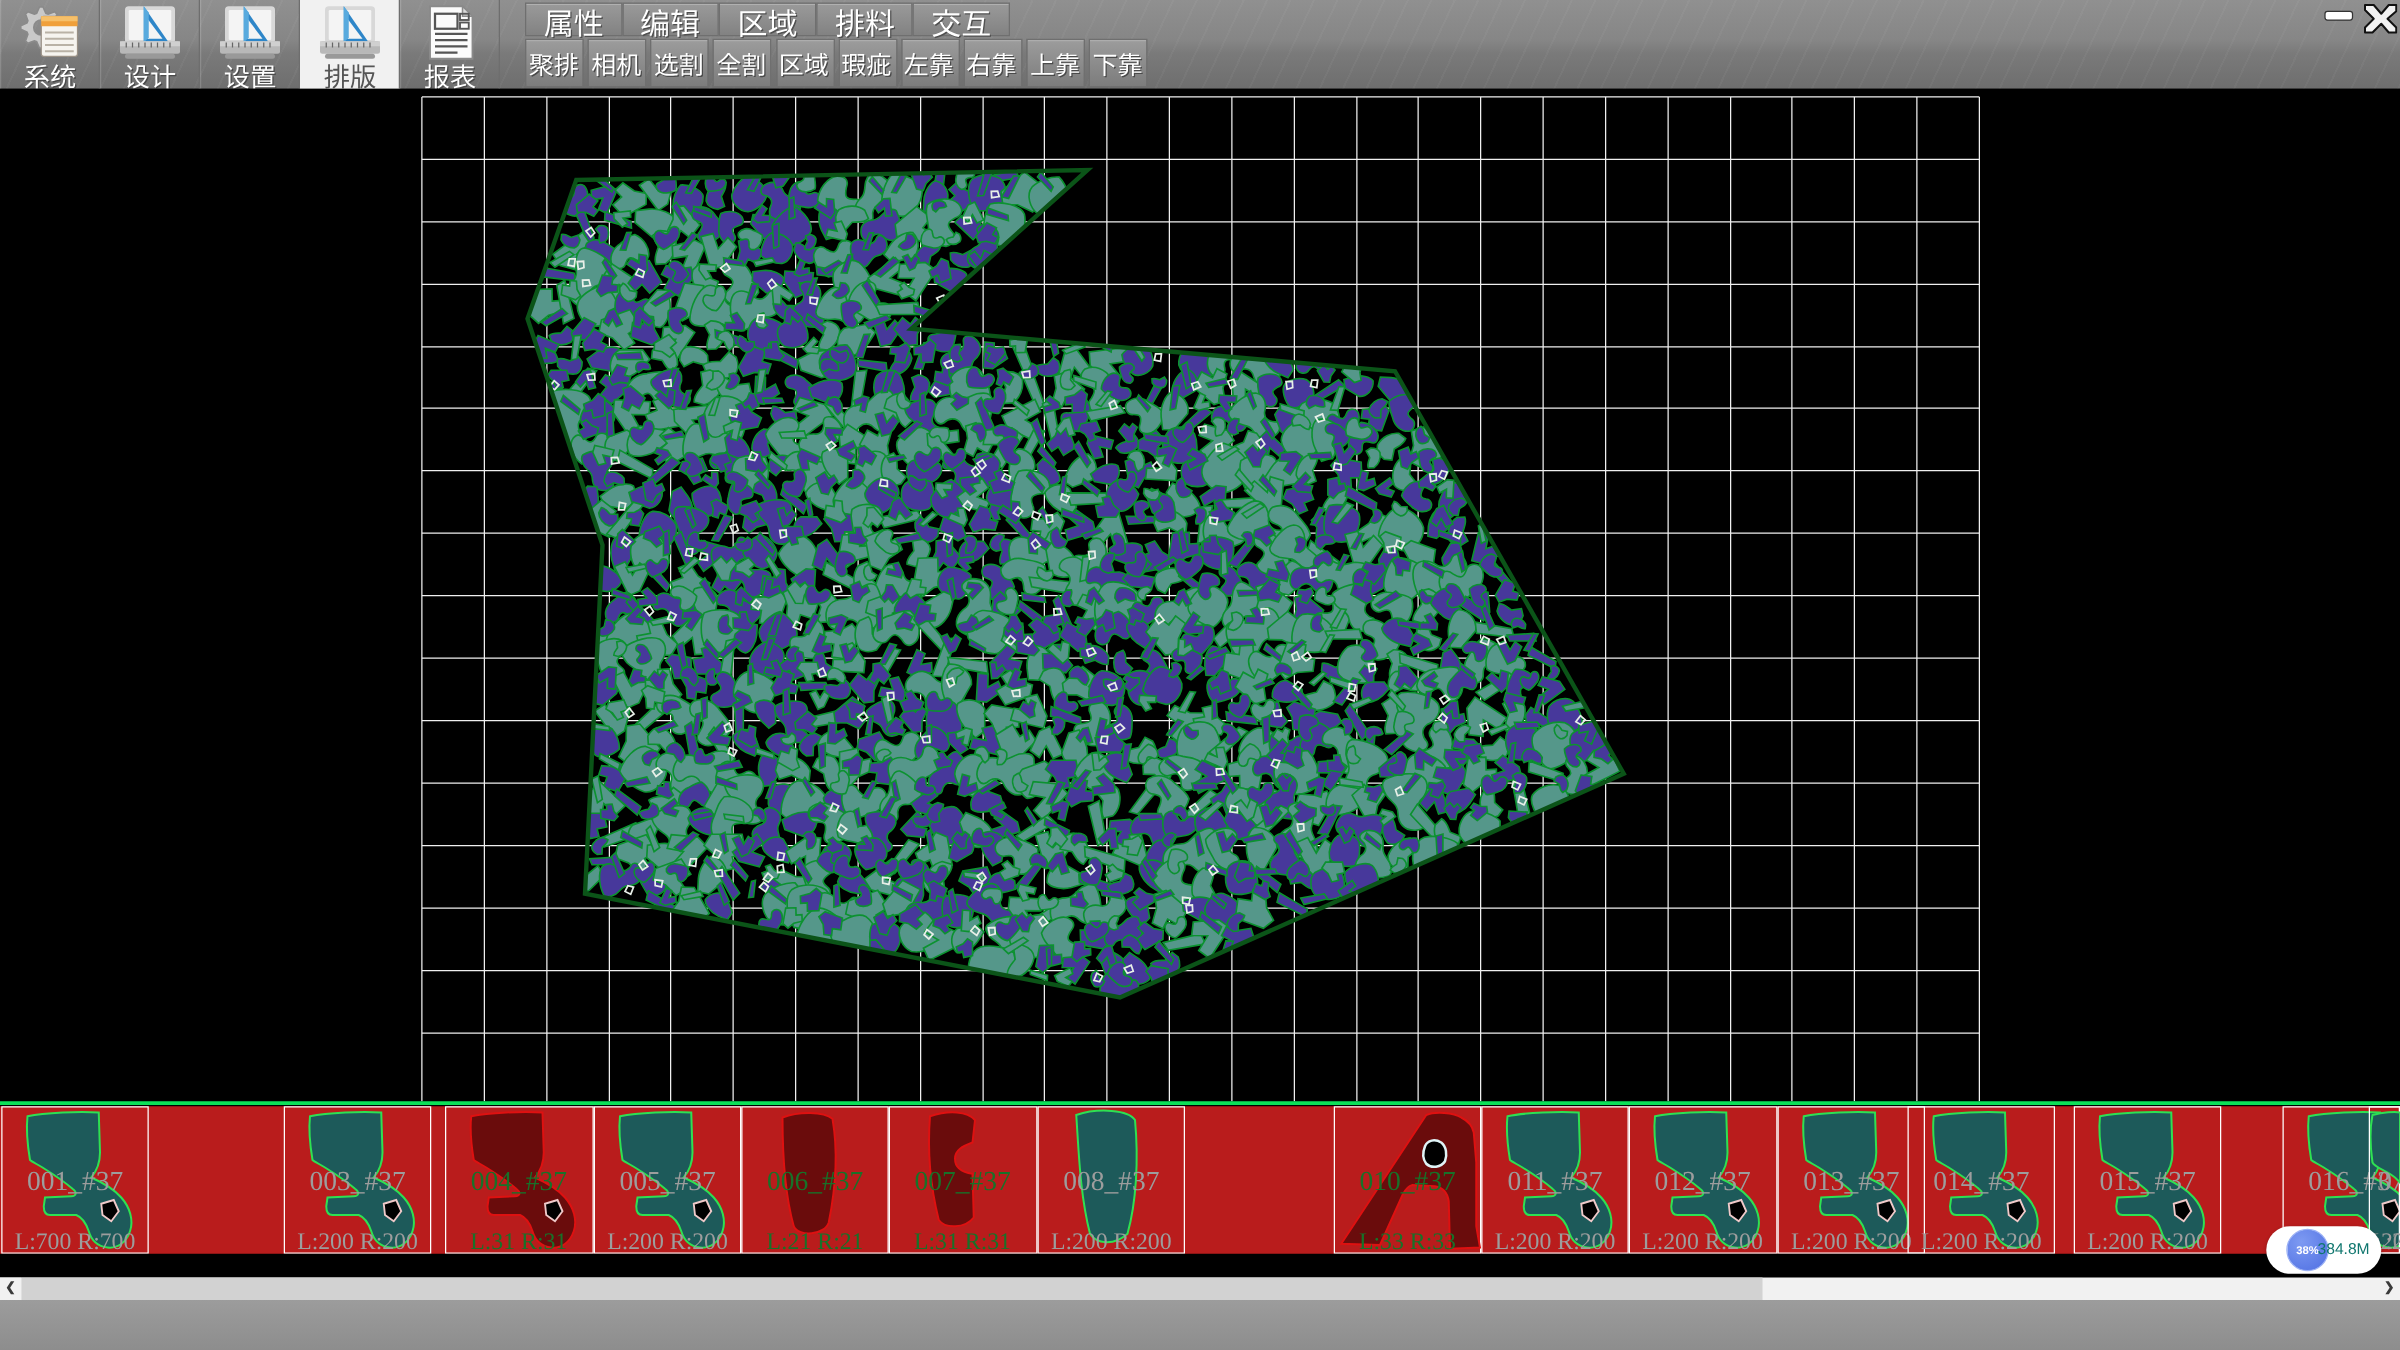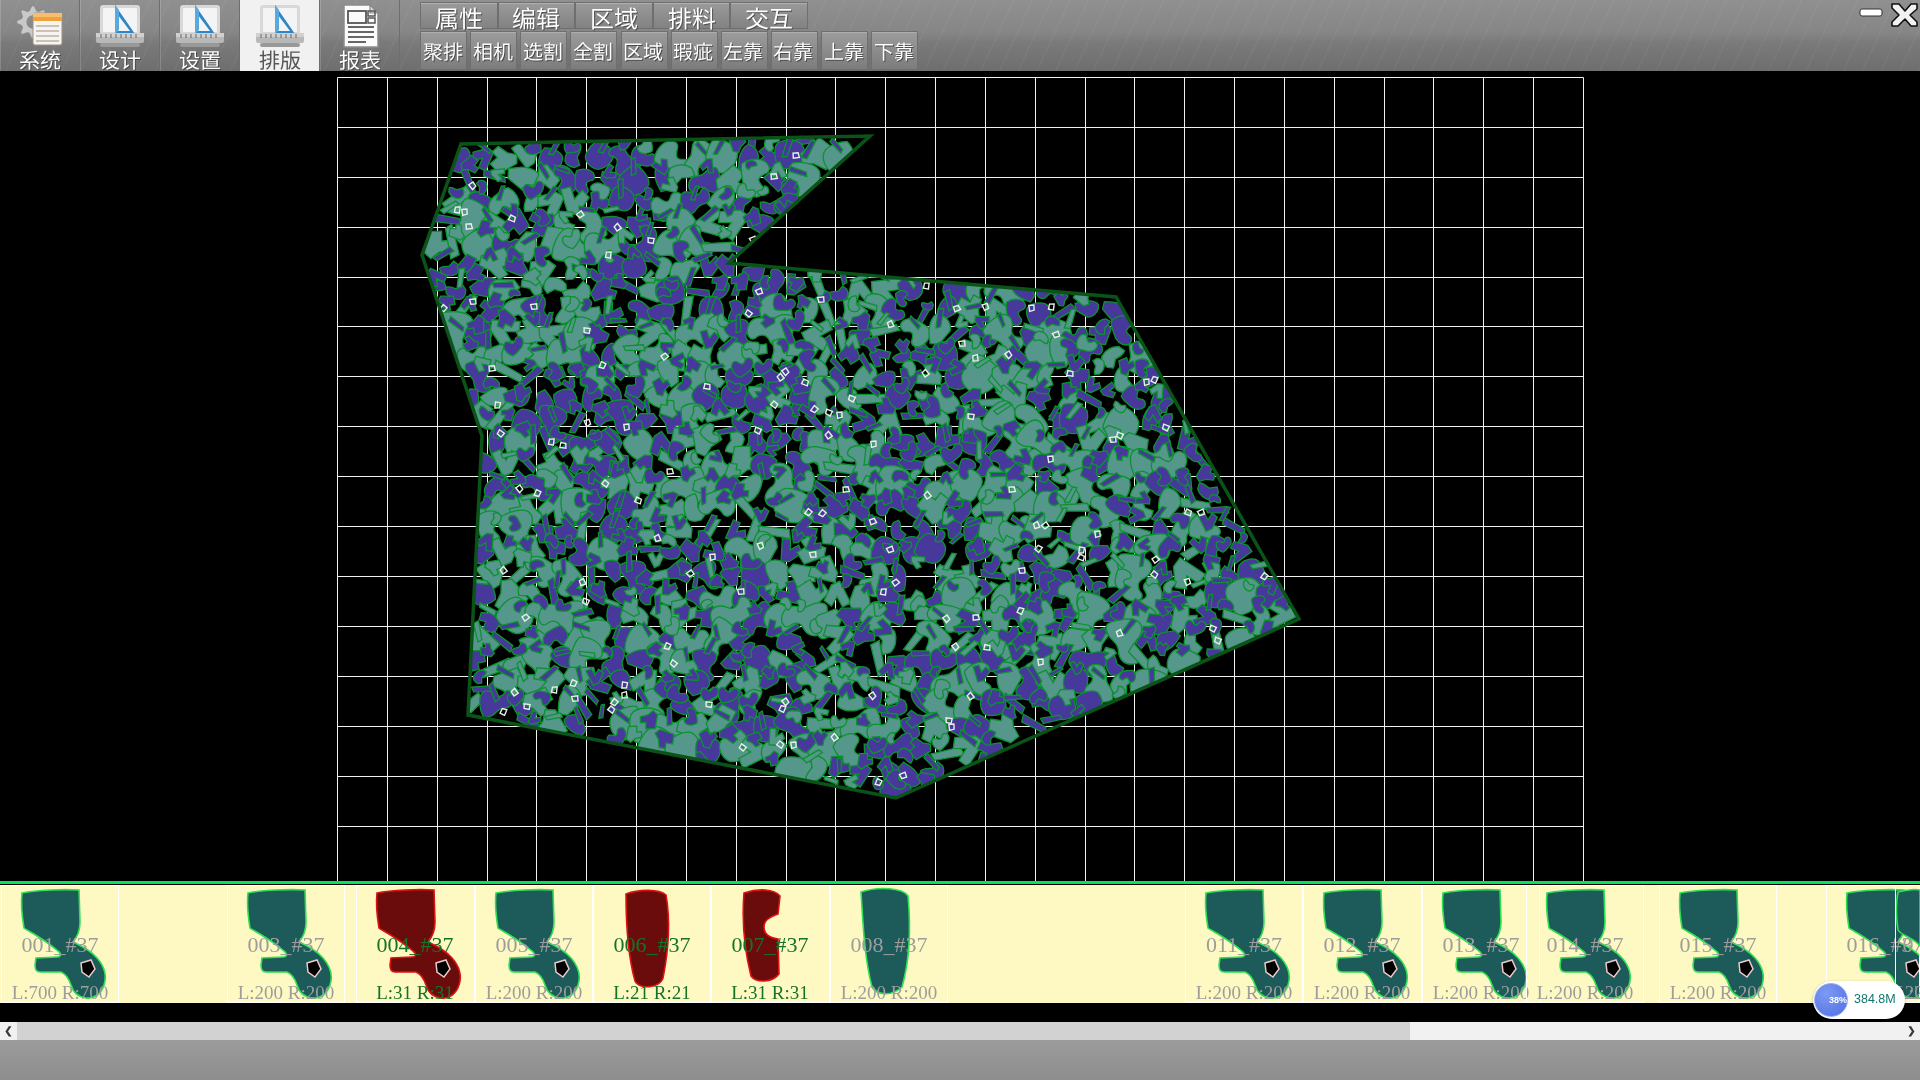--- a/index.html
+++ b/index.html
@@ -11,32 +11,32 @@
 .blabel{display:block;margin:-3px auto 0}
 #tabrow{position:absolute;left:420px;top:2px;height:27px}
 .tab svg{margin:0 auto}
 .tab{float:left;width:77.6px;height:27px;background:linear-gradient(180deg,#9a9a9a,#828282);border:1px solid #6f6f6f;box-shadow:inset 0 1px 0 #b0b0b0;text-align:center;padding-top:3px}
 #btnrow{position:absolute;left:420px;top:31px;height:40px}
 .smbtn svg{margin:0 auto}
 .smbtn{float:left;width:47px;height:39px;margin-right:3.15px;background:linear-gradient(180deg,#9c9c9c,#7c7c7c);border:1px solid #6f6f6f;box-shadow:inset 0 1px 0 #adadad;text-align:center;padding-top:9px}
 #winbtns{position:absolute;right:2px;top:0}
 #canvas{position:absolute;left:0;top:71px;width:1920px;height:810px;background:#000}
 #greenline{position:absolute;left:0;top:881px;width:1920px;height:3px;background:#0ce058}
-#thumbs{position:absolute;left:0;top:885px;width:1920px;height:121px;background:#fef9c3}
+#thumbs{position:absolute;left:0;top:885px;width:1920px;height:121px;background:#b91c1c}
 .cell{position:absolute;top:0;width:118.4px;height:118px;border:1px solid #fff}
 .cname{font:22px "Liberation Serif",serif;text-anchor:middle}
 .clr{font:19px "Liberation Serif",serif;text-anchor:middle}
 #gap{position:absolute;left:0;top:1003px;width:1920px;height:19px;background:#000}
 #scroll{position:absolute;left:0;top:1022px;width:1920px;height:18px;background:#f1f1f1}
 #scroll .larr{position:absolute;left:0;top:0;width:17px;height:18px;background:#f1f1f1;color:#3a3a3a;font:bold 10px "Liberation Sans",sans-serif;text-align:center;line-height:18px}
 #scroll .thumb{position:absolute;left:17px;top:0;width:1393px;height:18px;background:#d2d2d2}
 #scroll .rarr{position:absolute;right:0;top:0;width:17px;height:18px;color:#3a3a3a;font:bold 10px "Liberation Sans",sans-serif;text-align:center;line-height:18px}
 #status{position:absolute;left:0;top:1040px;width:1920px;height:40px;background:linear-gradient(180deg,#9c9c9c,#8d8d8d)}
 #pill{position:absolute;left:1813px;top:981px;width:92px;height:38px;background:#fff;border-radius:19px;box-shadow:0 1px 3px rgba(0,0,0,.3)}
-#pillc{position:absolute;left:1px;top:2px;width:34px;height:34px;border-radius:50%;background:radial-gradient(circle at 35% 30%,#7d9af2,#4f6fe2);border:1px solid #9ab0f5;color:#fff;font:700 9px/32px "Liberation Sans",sans-serif;text-align:right}
+#pillc{position:absolute;left:16px;top:2px;width:34px;height:34px;border-radius:50%;background:radial-gradient(circle at 35% 30%,#7d9af2,#4f6fe2);border:1px solid #9ab0f5;color:#fff;font:700 9px/32px "Liberation Sans",sans-serif;text-align:center}
 #pillt{position:absolute;left:41px;top:11px;font:12.5px "Liberation Sans",sans-serif;color:#0f766e}
 svg{display:block}
 </style></head>
 <body>
 <svg width="0" height="0" style="position:absolute">
     <defs>
       <path id="u7cfb" d="M268 191C213 117 123 41 38 -8C58 -20 91 -45 106 -59C187 -5 282 80 345 163ZM642 154C729 91 836 -1 887 -58L952 -10C897 47 787 135 702 195ZM826 826C653 791 345 770 87 763C94 745 103 715 105 695C193 697 288 701 382 707C343 656 294 600 249 557L181 598L130 552C210 505 303 436 361 382C332 358 302 336 275 315L56 313L63 237L459 247V-80H538V249L827 257C854 228 877 201 893 178L959 223C908 291 801 392 713 462L652 423C688 394 726 359 763 324L385 317C504 409 638 531 739 637L667 676C602 601 511 511 419 432C389 459 348 490 305 520C362 572 428 644 480 707L469 713C621 724 768 740 880 762Z"></path>
       <path id="u7edf" d="M698 352V36C698 -38 715 -60 785 -60C799 -60 859 -60 873 -60C935 -60 953 -22 958 114C939 119 909 131 894 145C891 24 887 6 865 6C853 6 806 6 797 6C775 6 772 9 772 36V352ZM510 350C504 152 481 45 317 -16C334 -30 355 -58 364 -77C545 -3 576 126 584 350ZM42 53 59 -21C149 8 267 45 379 82L367 147C246 111 123 74 42 53ZM595 824C614 783 639 729 649 695H407V627H587C542 565 473 473 450 451C431 433 406 426 387 421C395 405 409 367 412 348C440 360 482 365 845 399C861 372 876 346 886 326L949 361C919 419 854 513 800 583L741 553C763 524 786 491 807 458L532 435C577 490 634 568 676 627H948V695H660L724 715C712 747 687 802 664 842ZM60 423C75 430 98 435 218 452C175 389 136 340 118 321C86 284 63 259 41 255C50 235 62 198 66 182C87 195 121 206 369 260C367 276 366 305 368 326L179 289C255 377 330 484 393 592L326 632C307 595 286 557 263 522L140 509C202 595 264 704 310 809L234 844C190 723 116 594 92 561C70 527 51 504 33 500C43 479 55 439 60 423Z"></path>
       <path id="u8bbe" d="M122 776C175 729 242 662 273 619L324 672C292 713 225 778 171 822ZM43 526V454H184V95C184 49 153 16 134 4C148 -11 168 -42 175 -60C190 -40 217 -20 395 112C386 127 374 155 368 175L257 94V526ZM491 804V693C491 619 469 536 337 476C351 464 377 435 386 420C530 489 562 597 562 691V734H739V573C739 497 753 469 823 469C834 469 883 469 898 469C918 469 939 470 951 474C948 491 946 520 944 539C932 536 911 534 897 534C884 534 839 534 828 534C812 534 810 543 810 572V804ZM805 328C769 248 715 182 649 129C582 184 529 251 493 328ZM384 398V328H436L422 323C462 231 519 151 590 86C515 38 429 5 341 -15C355 -31 371 -61 377 -80C474 -54 566 -16 647 39C723 -17 814 -58 917 -83C926 -62 947 -32 963 -16C867 4 781 39 708 86C793 160 861 256 901 381L855 401L842 398Z"></path>
       <path id="u8ba1" d="M137 775C193 728 263 660 295 617L346 673C312 714 241 778 186 823ZM46 526V452H205V93C205 50 174 20 155 8C169 -7 189 -41 196 -61C212 -40 240 -18 429 116C421 130 409 162 404 182L281 98V526ZM626 837V508H372V431H626V-80H705V431H959V508H705V837Z"></path>
@@ -2057,20 +2057,28 @@
 <text x="58" y="113" class="clr" fill="#177229">L:31 R:31</text>
 </svg>
     </div>
     <div class="cell" style="left:829.8px">
 <svg width="117" height="116" viewBox="0 0 117 116">
         <path d="M30,6 C48,0 72,2 77,10 C80,42 78,76 71,101 C60,111 46,109 41,101 C33,70 32,35 30,6 Z" fill="#1d5a5a" stroke="#2ee052" stroke-width="1.6"></path>
 <text x="58" y="66" class="cname" fill="#9d9d9d">008_#37</text>
 <text x="58" y="113" class="clr" fill="#9d9d9d">L:200 R:200</text>
 </svg>
     </div>
+    <div class="cell" style="left:1066.6px">
+<svg width="117" height="116" viewBox="0 0 117 116">
+        <path d="M5,109 L73,6 C80,3 95,4 101,8 C107,11 110,15 111,20 L113,44 L113,95 L116,112 L92,113 L91,75 C90,68 86,64 80,63 L62,62 C58,63 56,66 54,70 L36,110 Z" fill="#6a0c0c" stroke="#dd1111" stroke-width="1.6"></path>
+        <path d="M72,31 C74,26 80,25 85,28 C89,31 90,38 88,43 C85,48 77,49 73,45 C70,41 70,36 72,31 Z" fill="#000" stroke="#dff3f6" stroke-width="2"></path>
+<text x="58" y="66" class="cname" fill="#177229">010_#37</text>
+<text x="58" y="113" class="clr" fill="#177229">L:33 R:33</text>
+</svg>
+    </div>
     <div class="cell" style="left:1185.0px">
 <svg width="117" height="116" viewBox="0 0 117 116">
         <path d="M20,7 C34,4 62,3 77,4 L78,36 C78,44 76,50 71,56 C80,60 89,65 95,72 C102,80 105,90 102,99 C99,108 92,113 84,112 C76,111 71,106 69,99 C67,93 64,88 59,86 L38,86 C34,86 33,83 33,79 L34,72 L55,71 C59,71 60,68 56,65 C49,59 40,53 32,48 C27,45 23,43 22,42 C20,30 19,16 20,7 Z" fill="#1d5a5a" stroke="#2ee052" stroke-width="1.6"></path>
         <path d="M79,77 L89,74 L93,83 L87,91 L80,86 Z" fill="#000" stroke="#efc9c9" stroke-width="1.5"></path>
 <text x="58" y="66" class="cname" fill="#9d9d9d">011_#37</text>
 <text x="58" y="113" class="clr" fill="#9d9d9d">L:200 R:200</text>
 </svg>
     </div>
     <div class="cell" style="left:1303.4px">
 <svg width="117" height="116" viewBox="0 0 117 116">

